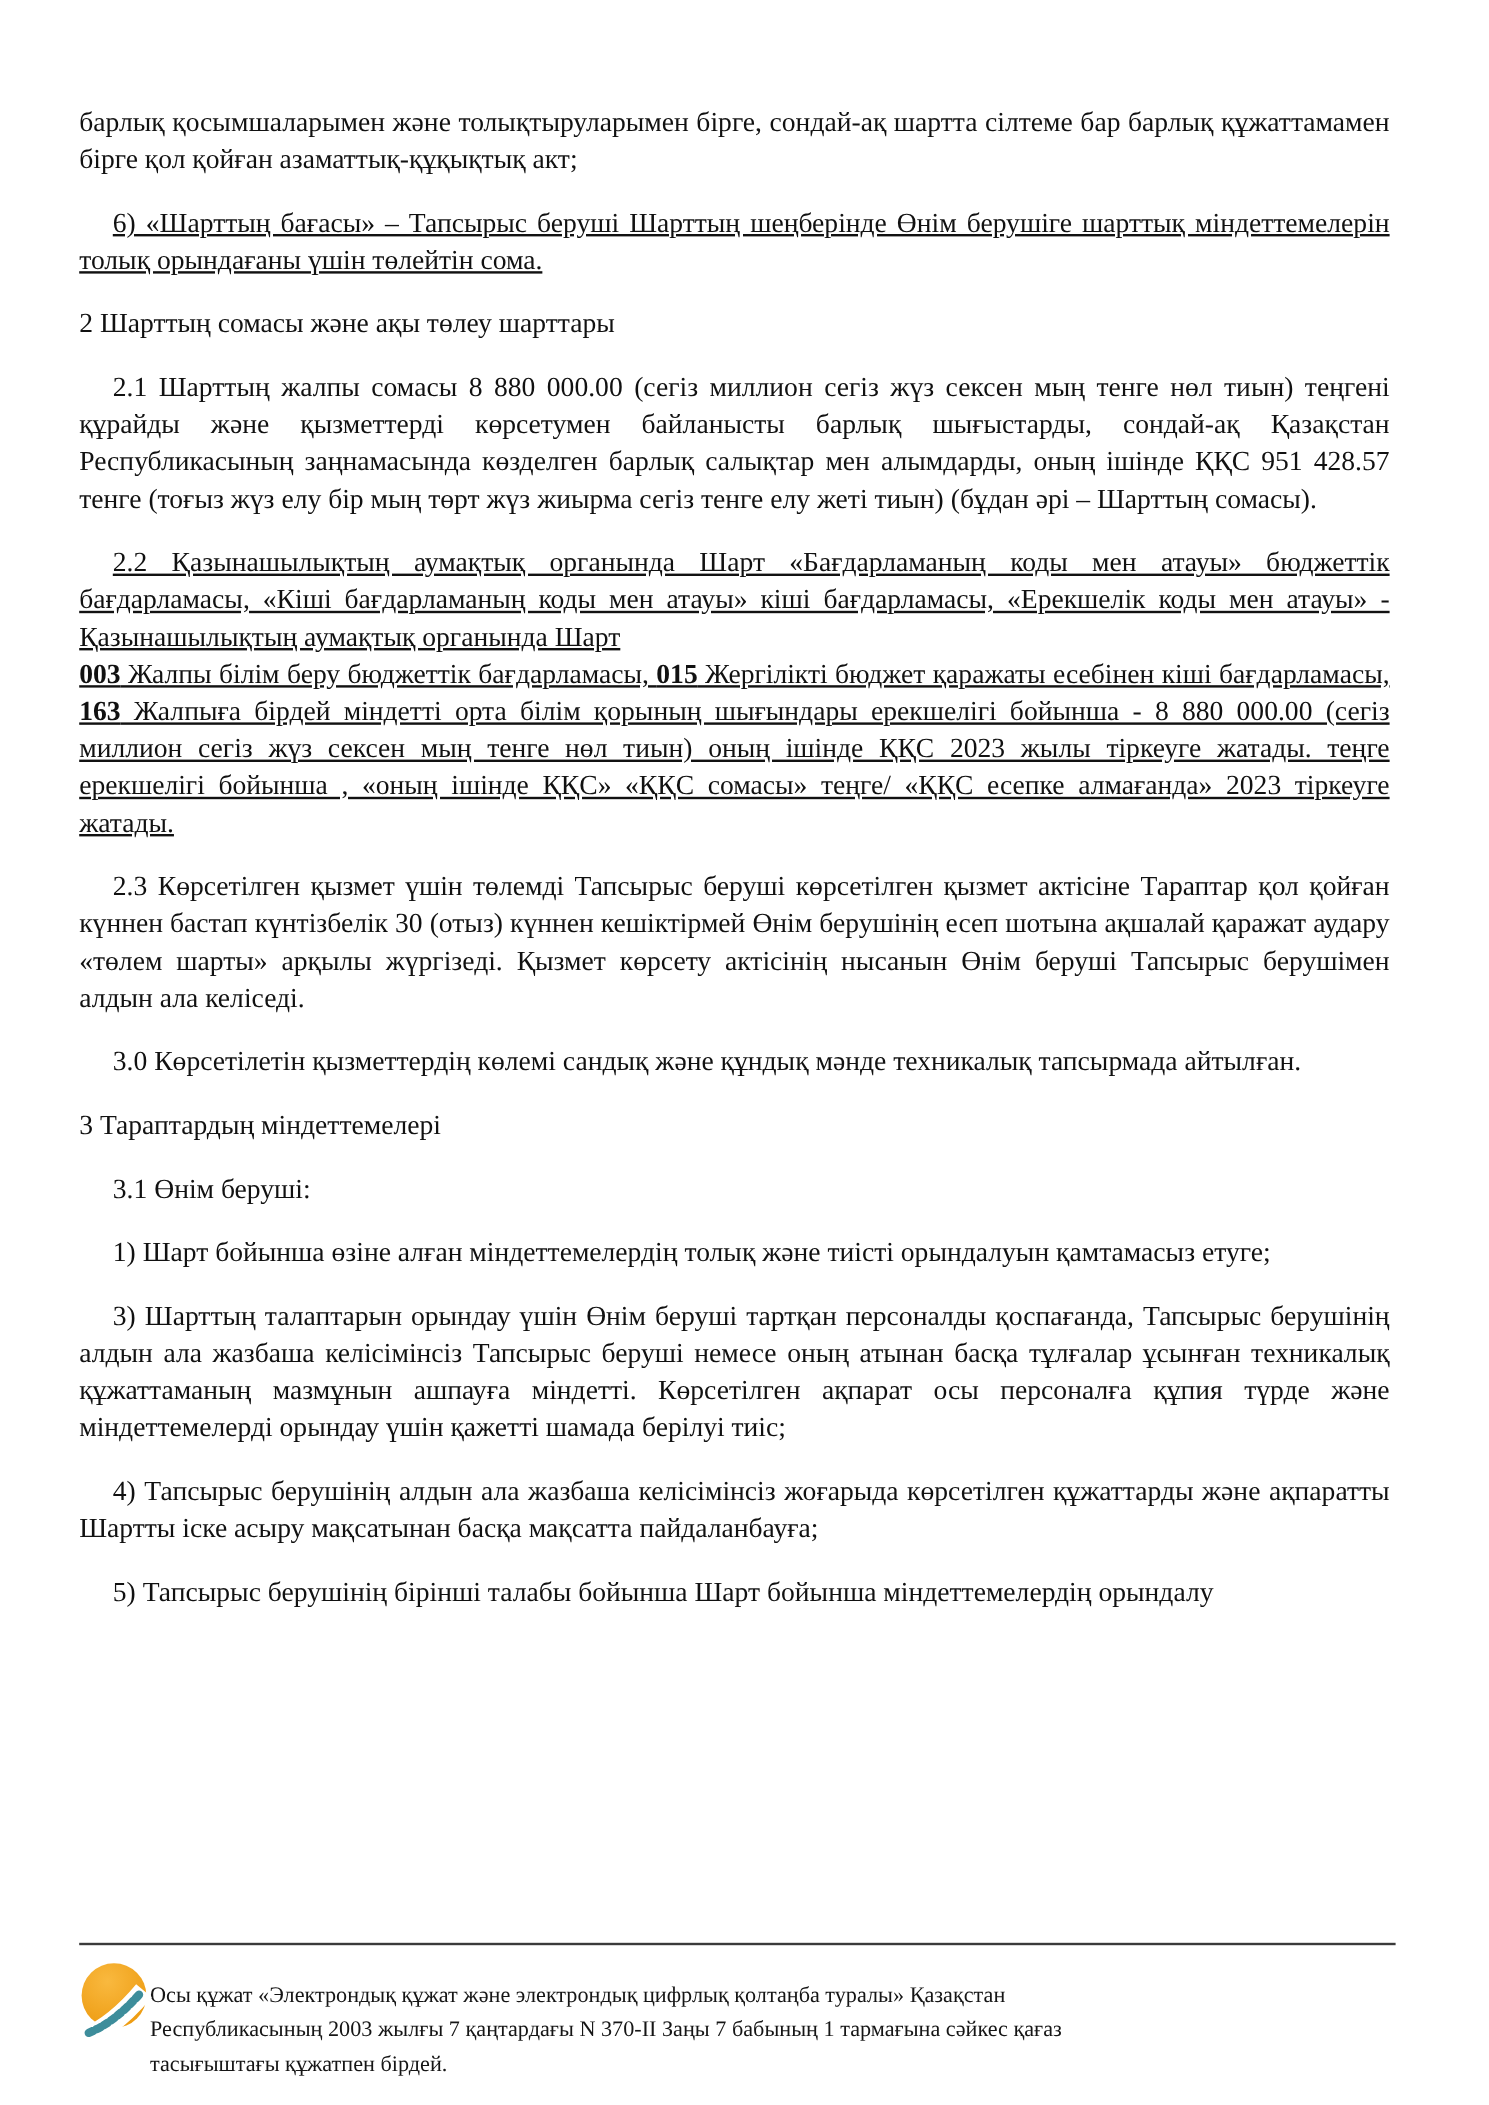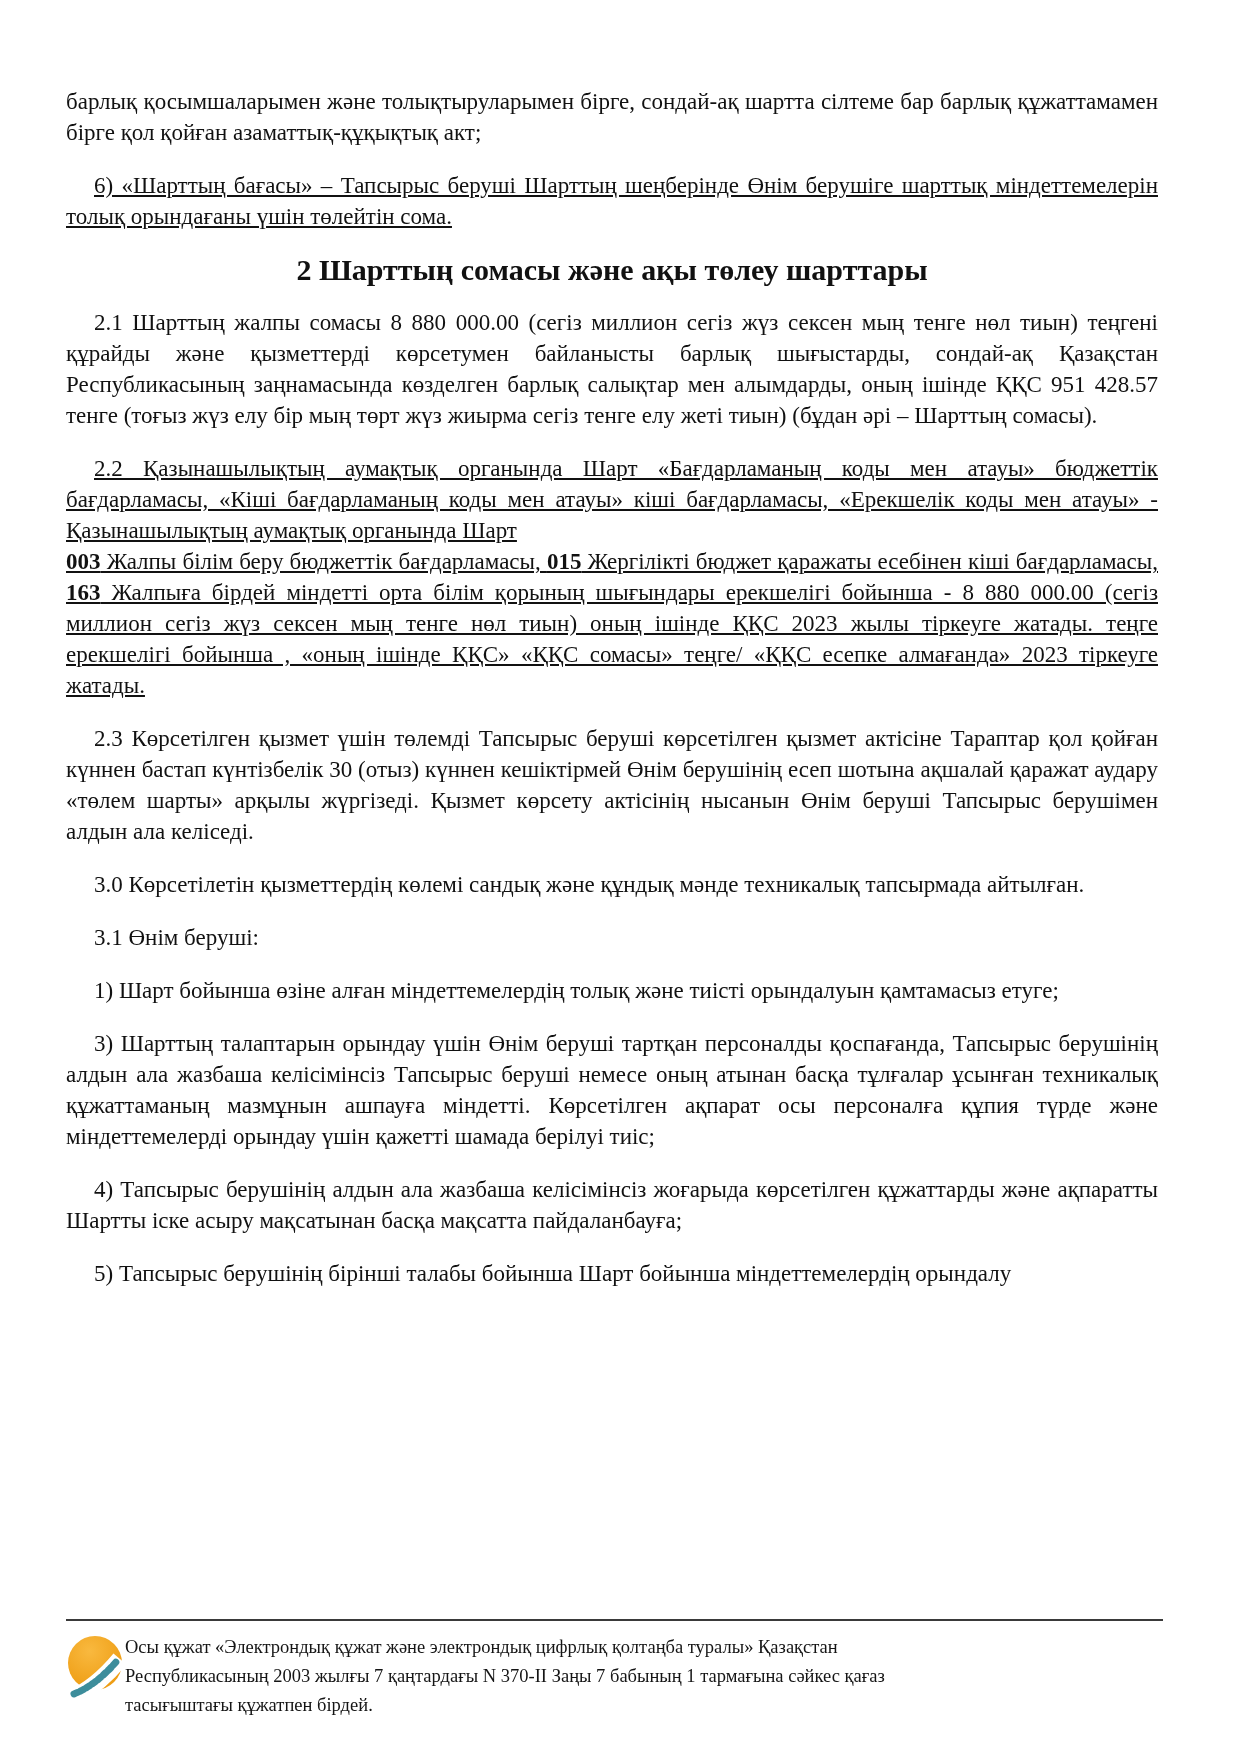--- a/index.html
+++ b/index.html
@@ -23,44 +23,44 @@
     margin:0 0 22px 0;
     text-align:justify;
     font-size:23px;
     line-height:31px;
   }
   .m0{margin:0;}
   .group{margin:0 0 22px 0;text-decoration:underline;}
   .indent{text-indent:28px;}
   .heading{
     margin:6px 0 22px 0;
-    font-size:30px;
+    font-size:23px;
     line-height:31px;
-    font-weight:bold;
-    text-align:center;
+    font-weight:normal;
+    text-align:left;
   }
   .bold{font-weight:bold;}
   .footer{
     position:absolute;
     left:66px;
     top:1619px;
     width:1097px;
     border-top:2px solid #3a3a3a;
     background:transparent;
   }
   .footer-logo{
     position:absolute;
     left:0px;
     top:10px;
     width:62px;
     height:72px;
   }
   .footer-text{
     margin-left:59px;
-    padding-top:12px;
+    padding-top:28px;
     font-size:18.5px;
     line-height:29px;
     color:#151515;
   }
 </style>
 </head>
 <body>
 
 <div class="page">
 
@@ -78,20 +78,21 @@
 
     <div class="group">
       <p class="para indent m0">2.2 Қазынашылықтың аумақтық органында Шарт «Бағдарламаның коды мен атауы» бюджеттік бағдарламасы, «Кіші бағдарламаның коды мен атауы» кіші бағдарламасы, «Ерекшелік коды мен атауы» - Қазынашылықтың аумақтық органында Шарт</p>
       <p class="para m0"><span class="bold">003</span><span> Жалпы білім беру бюджеттік бағдарламасы, </span><span class="bold">015</span><span> Жергілікті бюджет қаражаты есебінен кіші бағдарламасы, </span><span class="bold">163</span><span> Жалпыға бірдей міндетті орта білім қорының шығындары ерекшелігі бойынша - 8 880 000.00 (сегіз миллион сегіз жүз сексен мың тенге нөл тиын) оның ішінде ҚҚС 2023 жылы тіркеуге жатады. теңге ерекшелігі бойынша , «оның ішінде ҚҚС» «ҚҚС сомасы» теңге/ «ҚҚС есепке алмағанда» 2023 тіркеуге жатады.</span></p>
     </div>
 
     <p class="para indent">2.3 Көрсетілген қызмет үшін төлемді Тапсырыс беруші көрсетілген қызмет актісіне Тараптар қол қойған күннен бастап күнтізбелік 30 (отыз) күннен кешіктірмей Өнім берушінің есеп шотына ақшалай қаражат аудару «төлем шарты» арқылы жүргізеді. Қызмет көрсету актісінің нысанын Өнім беруші Тапсырыс берушімен алдын ала келіседі.</p>
 
     <p class="para indent">3.0 Көрсетілетін қызметтердің көлемі сандық және құндық мәнде техникалық тапсырмада айтылған.</p>
 
+    <h2 class="heading">3 Тараптардың міндеттемелері</h2>
 
     <p class="para indent">3.1 Өнім беруші:</p>
 
     <p class="para indent">1) Шарт бойынша өзіне алған міндеттемелердің толық және тиісті орындалуын қамтамасыз етуге;</p>
     <p class="para indent">3) Шарттың талаптарын орындау үшін Өнім беруші тартқан персоналды қоспағанда, Тапсырыс берушінің алдын ала жазбаша келісімінсіз Тапсырыс беруші немесе оның атынан басқа тұлғалар ұсынған техникалық құжаттаманың мазмұнын ашпауға міндетті. Көрсетілген ақпарат осы персоналға құпия түрде және міндеттемелерді орындау үшін қажетті шамада берілуі тиіс;</p>
     <p class="para indent">4) Тапсырыс берушінің алдын ала жазбаша келісімінсіз жоғарыда көрсетілген құжаттарды және ақпаратты Шартты іске асыру мақсатынан басқа мақсатта пайдаланбауға;</p>
     <p class="para indent">5) Тапсырыс берушінің бірінші талабы бойынша Шарт бойынша міндеттемелердің орындалу</p>
 
   </div>
 

